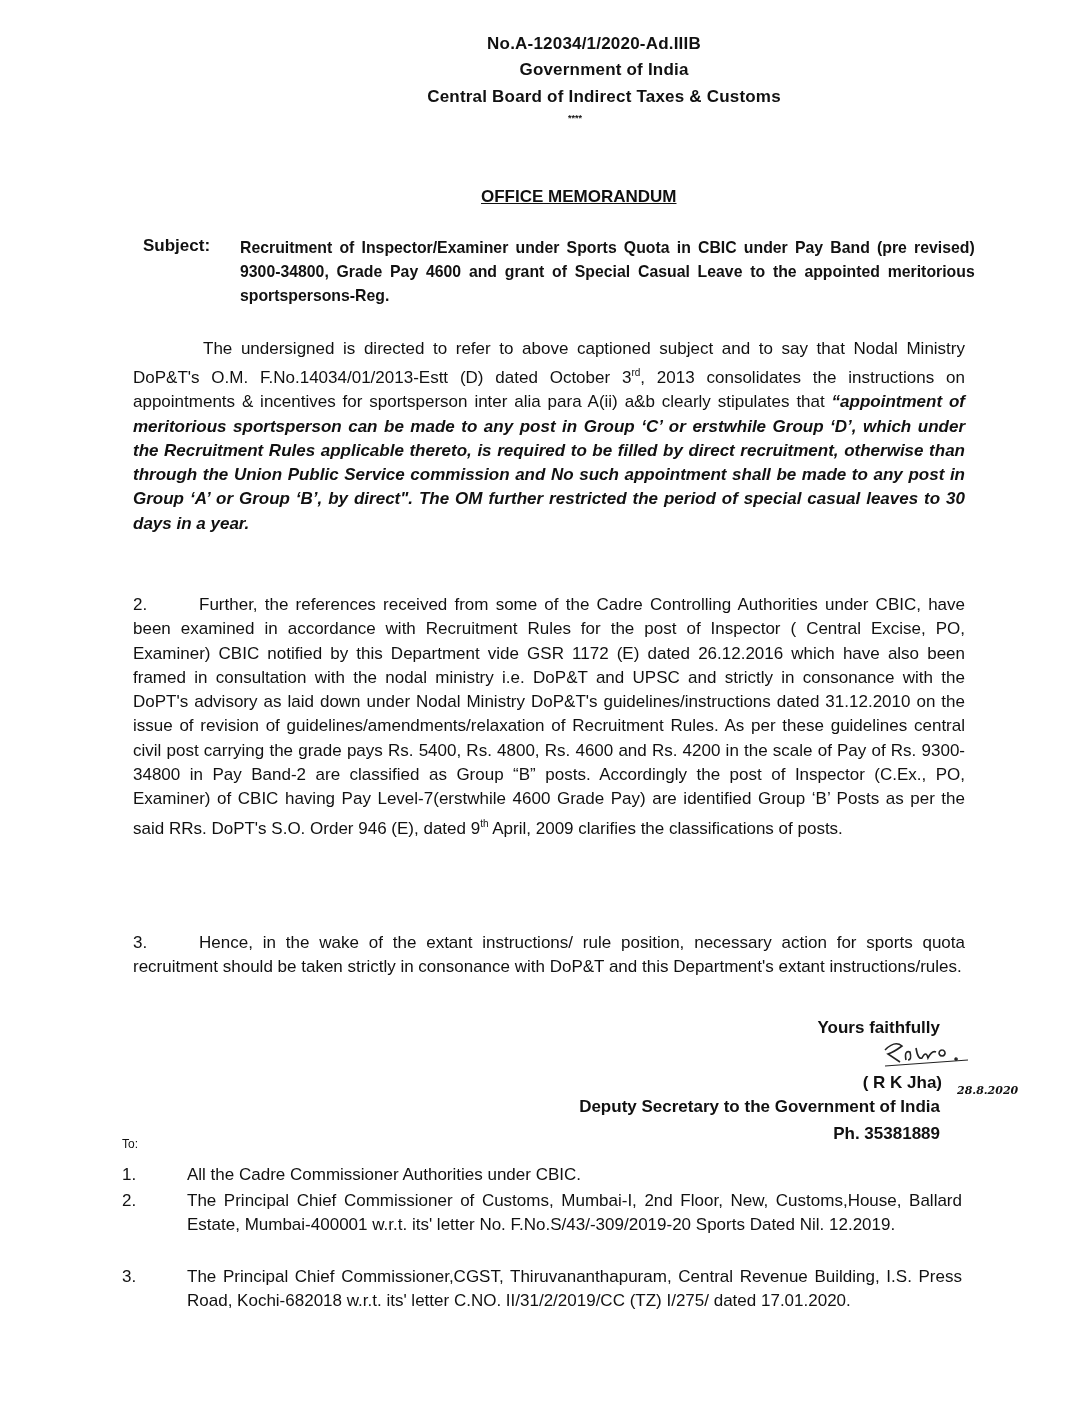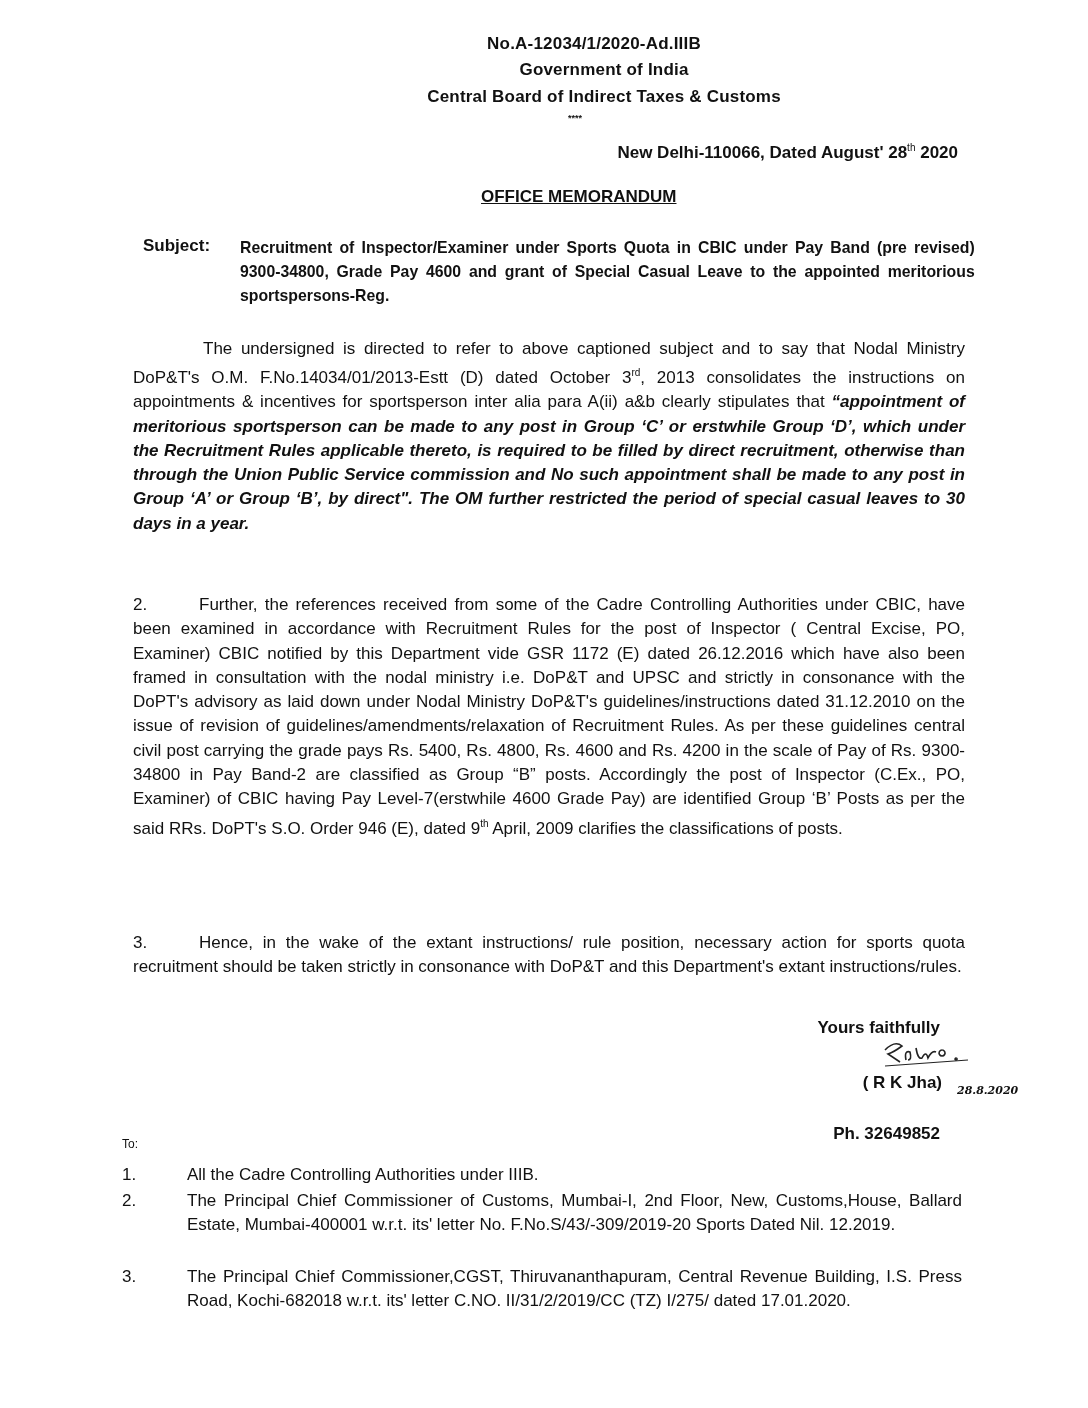--- a/index.html
+++ b/index.html
@@ -41,47 +41,47 @@
 </head>
 <body>
 
 <div class="page">
 
   <div class="hdr h1">No.A-12034/1/2020-Ad.IIIB</div>
   <div class="hdr h2">Government of India</div>
   <div class="hdr h3">Central Board of Indirect Taxes &amp; Customs</div>
   <div class="stars">****</div>
 
-  <div class="place"><span>New Delhi-110066, Dated August' 28</span><sup>th</sup><span> 2020</span></div>
 
   <div class="om">OFFICE MEMORANDUM</div>
 
   <div class="subj-label">Subject:</div>
   <div class="subj-text">Recruitment of Inspector/Examiner under Sports Quota in CBIC under Pay Band (pre revised) 9300-34800, Grade Pay 4600 and grant of Special Casual Leave to the appointed meritorious sportspersons-Reg.</div>
 
   <div class="para p1"><span class="indent"></span><span>The undersigned is directed to refer to above captioned subject and to say that Nodal Ministry DoP&amp;T's O.M. F.No.14034/01/2013-Estt (D) dated October 3</span><sup class="s">rd</sup><span>, 2013 consolidates the instructions on appointments &amp; incentives for sportsperson inter alia para A(ii) a&amp;b clearly stipulates that </span><span class="it">“appointment of meritorious sportsperson can be made to any post in Group ‘C’ or erstwhile Group ‘D’, which under the Recruitment Rules applicable thereto, is required to be filled by direct recruitment, otherwise than through the Union Public Service commission and  No such appointment shall be made to any post in Group ‘A’ or Group ‘B’, by direct". The OM further restricted the period of special casual leaves to 30 days in a year.</span></div>
 
   <div class="para p2"><span class="num">2.</span><span>Further, the references received from some of the Cadre Controlling Authorities under CBIC, have been examined in accordance with Recruitment Rules for the post of Inspector ( Central Excise, PO, Examiner) CBIC notified by this Department vide GSR 1172 (E) dated 26.12.2016 which have also been framed in consultation with the nodal ministry i.e. DoP&amp;T and UPSC and strictly in consonance with the DoPT's advisory as laid down under Nodal Ministry DoP&amp;T's guidelines/instructions dated 31.12.2010 on the issue of revision of guidelines/amendments/relaxation of Recruitment Rules. As per these guidelines central civil post carrying the grade pays Rs. 5400, Rs. 4800, Rs. 4600 and Rs. 4200 in the scale of Pay of Rs. 9300-34800 in Pay Band-2 are classified as Group “B” posts. Accordingly the post of Inspector (C.Ex., PO, Examiner) of CBIC having Pay Level-7(erstwhile 4600 Grade Pay) are identified Group ‘B’ Posts as per the said RRs.  DoPT's S.O. Order 946 (E), dated 9</span><sup class="s">th</sup><span> April, 2009 clarifies the classifications of posts.</span></div>
 
   <div class="para p3"><span class="num">3.</span><span>Hence, in the wake of the extant instructions/ rule position, necessary action for sports quota recruitment should be taken strictly in consonance with DoP&amp;T and this Department's extant instructions/rules.</span></div>
 
   <div class="sign s1">Yours faithfully</div>
   <svg class="sig-scribble" viewBox="0 0 90 30">
     <path d="M5 12 Q15 2 22 8 Q14 14 8 16 L20 24 M26 22 Q24 12 30 14 Q32 22 28 22 M36 10 Q38 22 42 20 Q46 12 48 20 Q52 12 56 14 M62 12 a3 3 0 1 0 0.1 0 M76 20 a1 1 0 1 0 0.1 0" stroke="#222" stroke-width="1.6" fill="none"></path>
     <path d="M5 28 L88 22" stroke="#222" stroke-width="1.2" fill="none"></path>
   </svg>
   <div class="sign s2">( R K Jha)</div>
   <div class="s2-date">28.8.2020</div>
-  <div class="sign s4">Ph. 32649852</div>
+  <div class="sign s3">Deputy Secretary to the Government of India</div>
+  <div class="sign s4">Ph. 35381889</div>
 
   <div class="to">To:</div>
 
   <div class="addr a1">
     <span class="n">1.</span>
-    <span class="t">All the Cadre Controlling Authorities under IIIB.</span>
+    <span class="t">All the Cadre Commissioner Authorities under CBIC.</span>
   </div>
   <div class="addr a2">
     <span class="n">2.</span>
     <span class="t">The Principal Chief Commissioner of Customs, Mumbai-I, 2nd Floor, New, Customs,House, Ballard Estate, Mumbai-400001 w.r.t. its' letter No. F.No.S/43/-309/2019-20 Sports Dated Nil. 12.2019.</span>
   </div>
   <div class="addr a3">
     <span class="n">3.</span>
     <span class="t">The Principal Chief Commissioner,CGST, Thiruvananthapuram, Central Revenue Building, I.S. Press Road, Kochi-682018 w.r.t. its' letter C.NO. II/31/2/2019/CC (TZ) I/275/ dated 17.01.2020.</span>
   </div>
 

